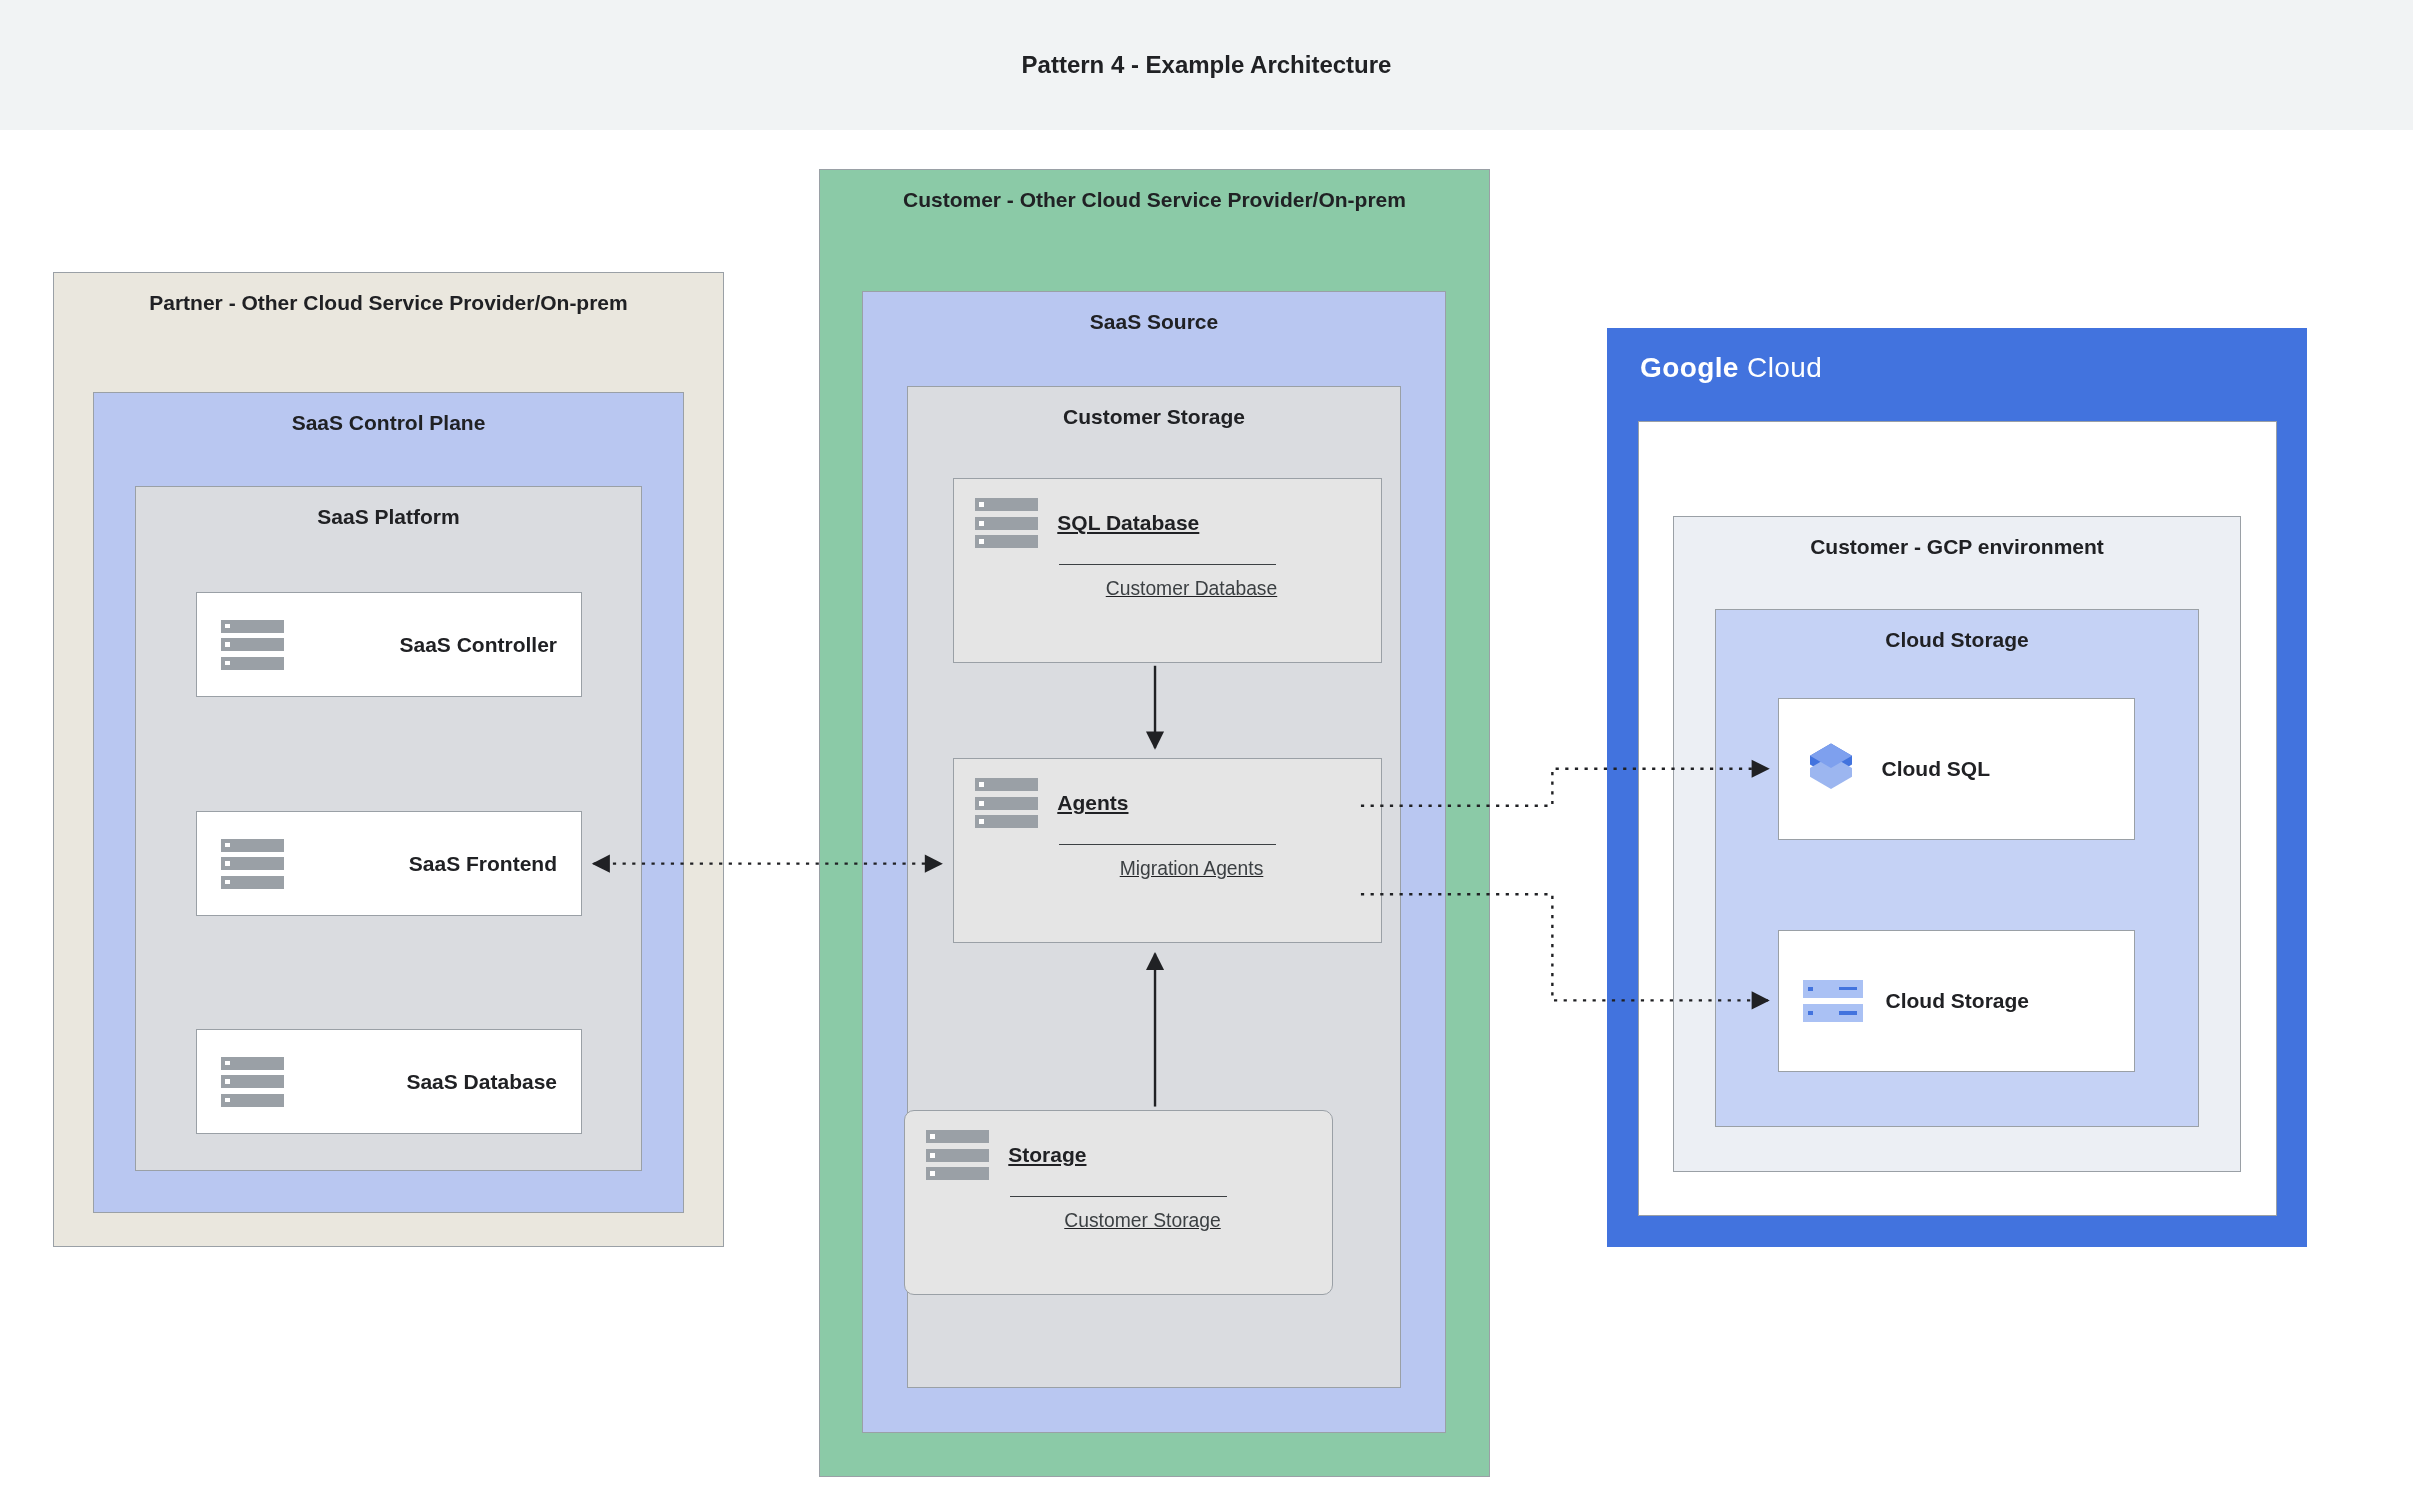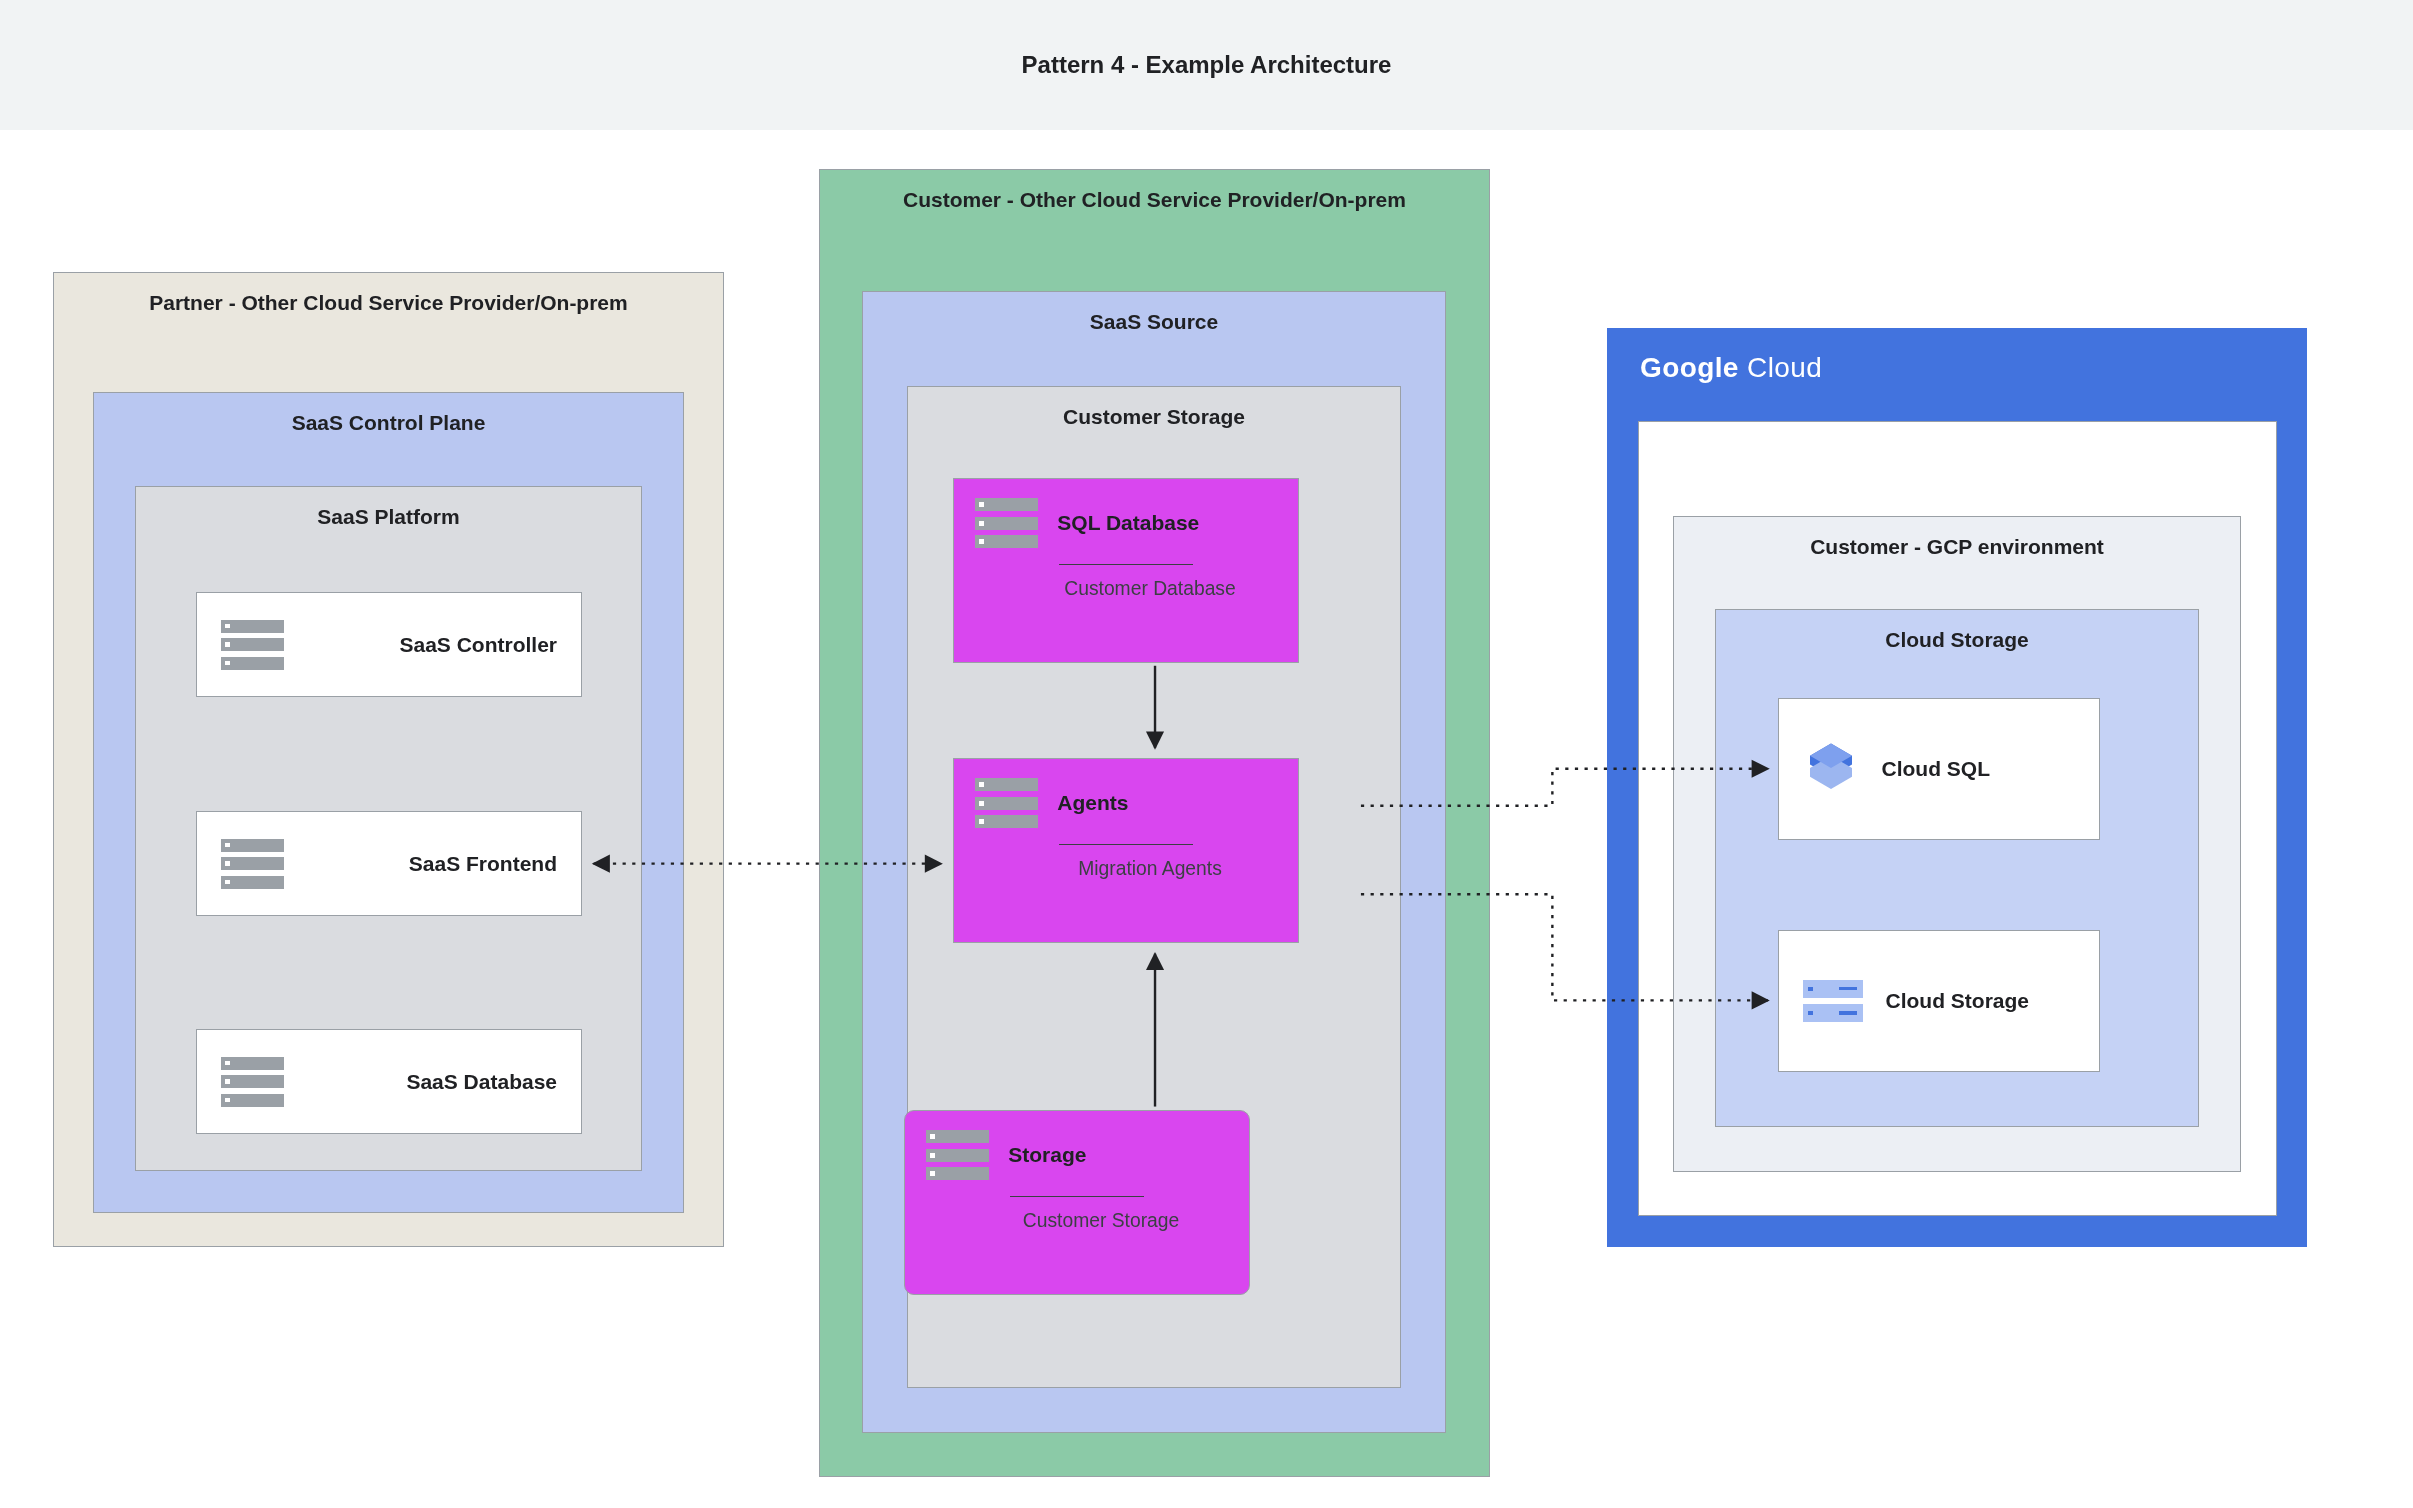--- a/index.html
+++ b/index.html
@@ -88,23 +88,24 @@
   .cust-mid {
     left: 862px; top: 161px; width: 584px; height: 1142px;
     background: #b9c7f1;
   }
   .cust-inner {
     left: 907px; top: 256px; width: 494px; height: 1002px;
     background: #dadce0;
   }
   .tall-box {
     position: absolute;
-    background: #d946ef;
+    background: #e5e5e5;
     border: 1.6px solid #9aa0a6;
-    width: 346px;
+    width: 429px;
+    text-decoration: underline;
   }
   .tall-box .top-row {
     display: flex; align-items: center; gap: 19.3px;
     padding: 19.3px 21px 6.4px 21px;
   }
   .tall-box .divider {
     margin: 9.7px 105px 0 105px;
     border-top: 1.6px solid #3c4043;
   }
   .tall-box .sub {
@@ -137,21 +138,21 @@
     background: #eceff4;
   }
   .gc-inner {
     left: 1715px; top: 479px; width: 484px; height: 518px;
     background: #c5d2f5;
   }
   .gc-item {
     position: absolute;
     background: #ffffff;
     border: 1.6px solid #9aa0a6;
-    width: 322px; height: 142px;
+    width: 357px; height: 142px;
     display: flex; align-items: center; gap: 22.5px;
     padding: 0 24px;
   }
   .gc-item .label { font-size: 21px; font-weight: 600; line-height: 1.3; }
   
   .hex-icon svg { width: 56px; height: 56px; }
   
   .stor-icon {
     width: 60px; display: flex; flex-direction: column; gap: 6.4px;
   }

